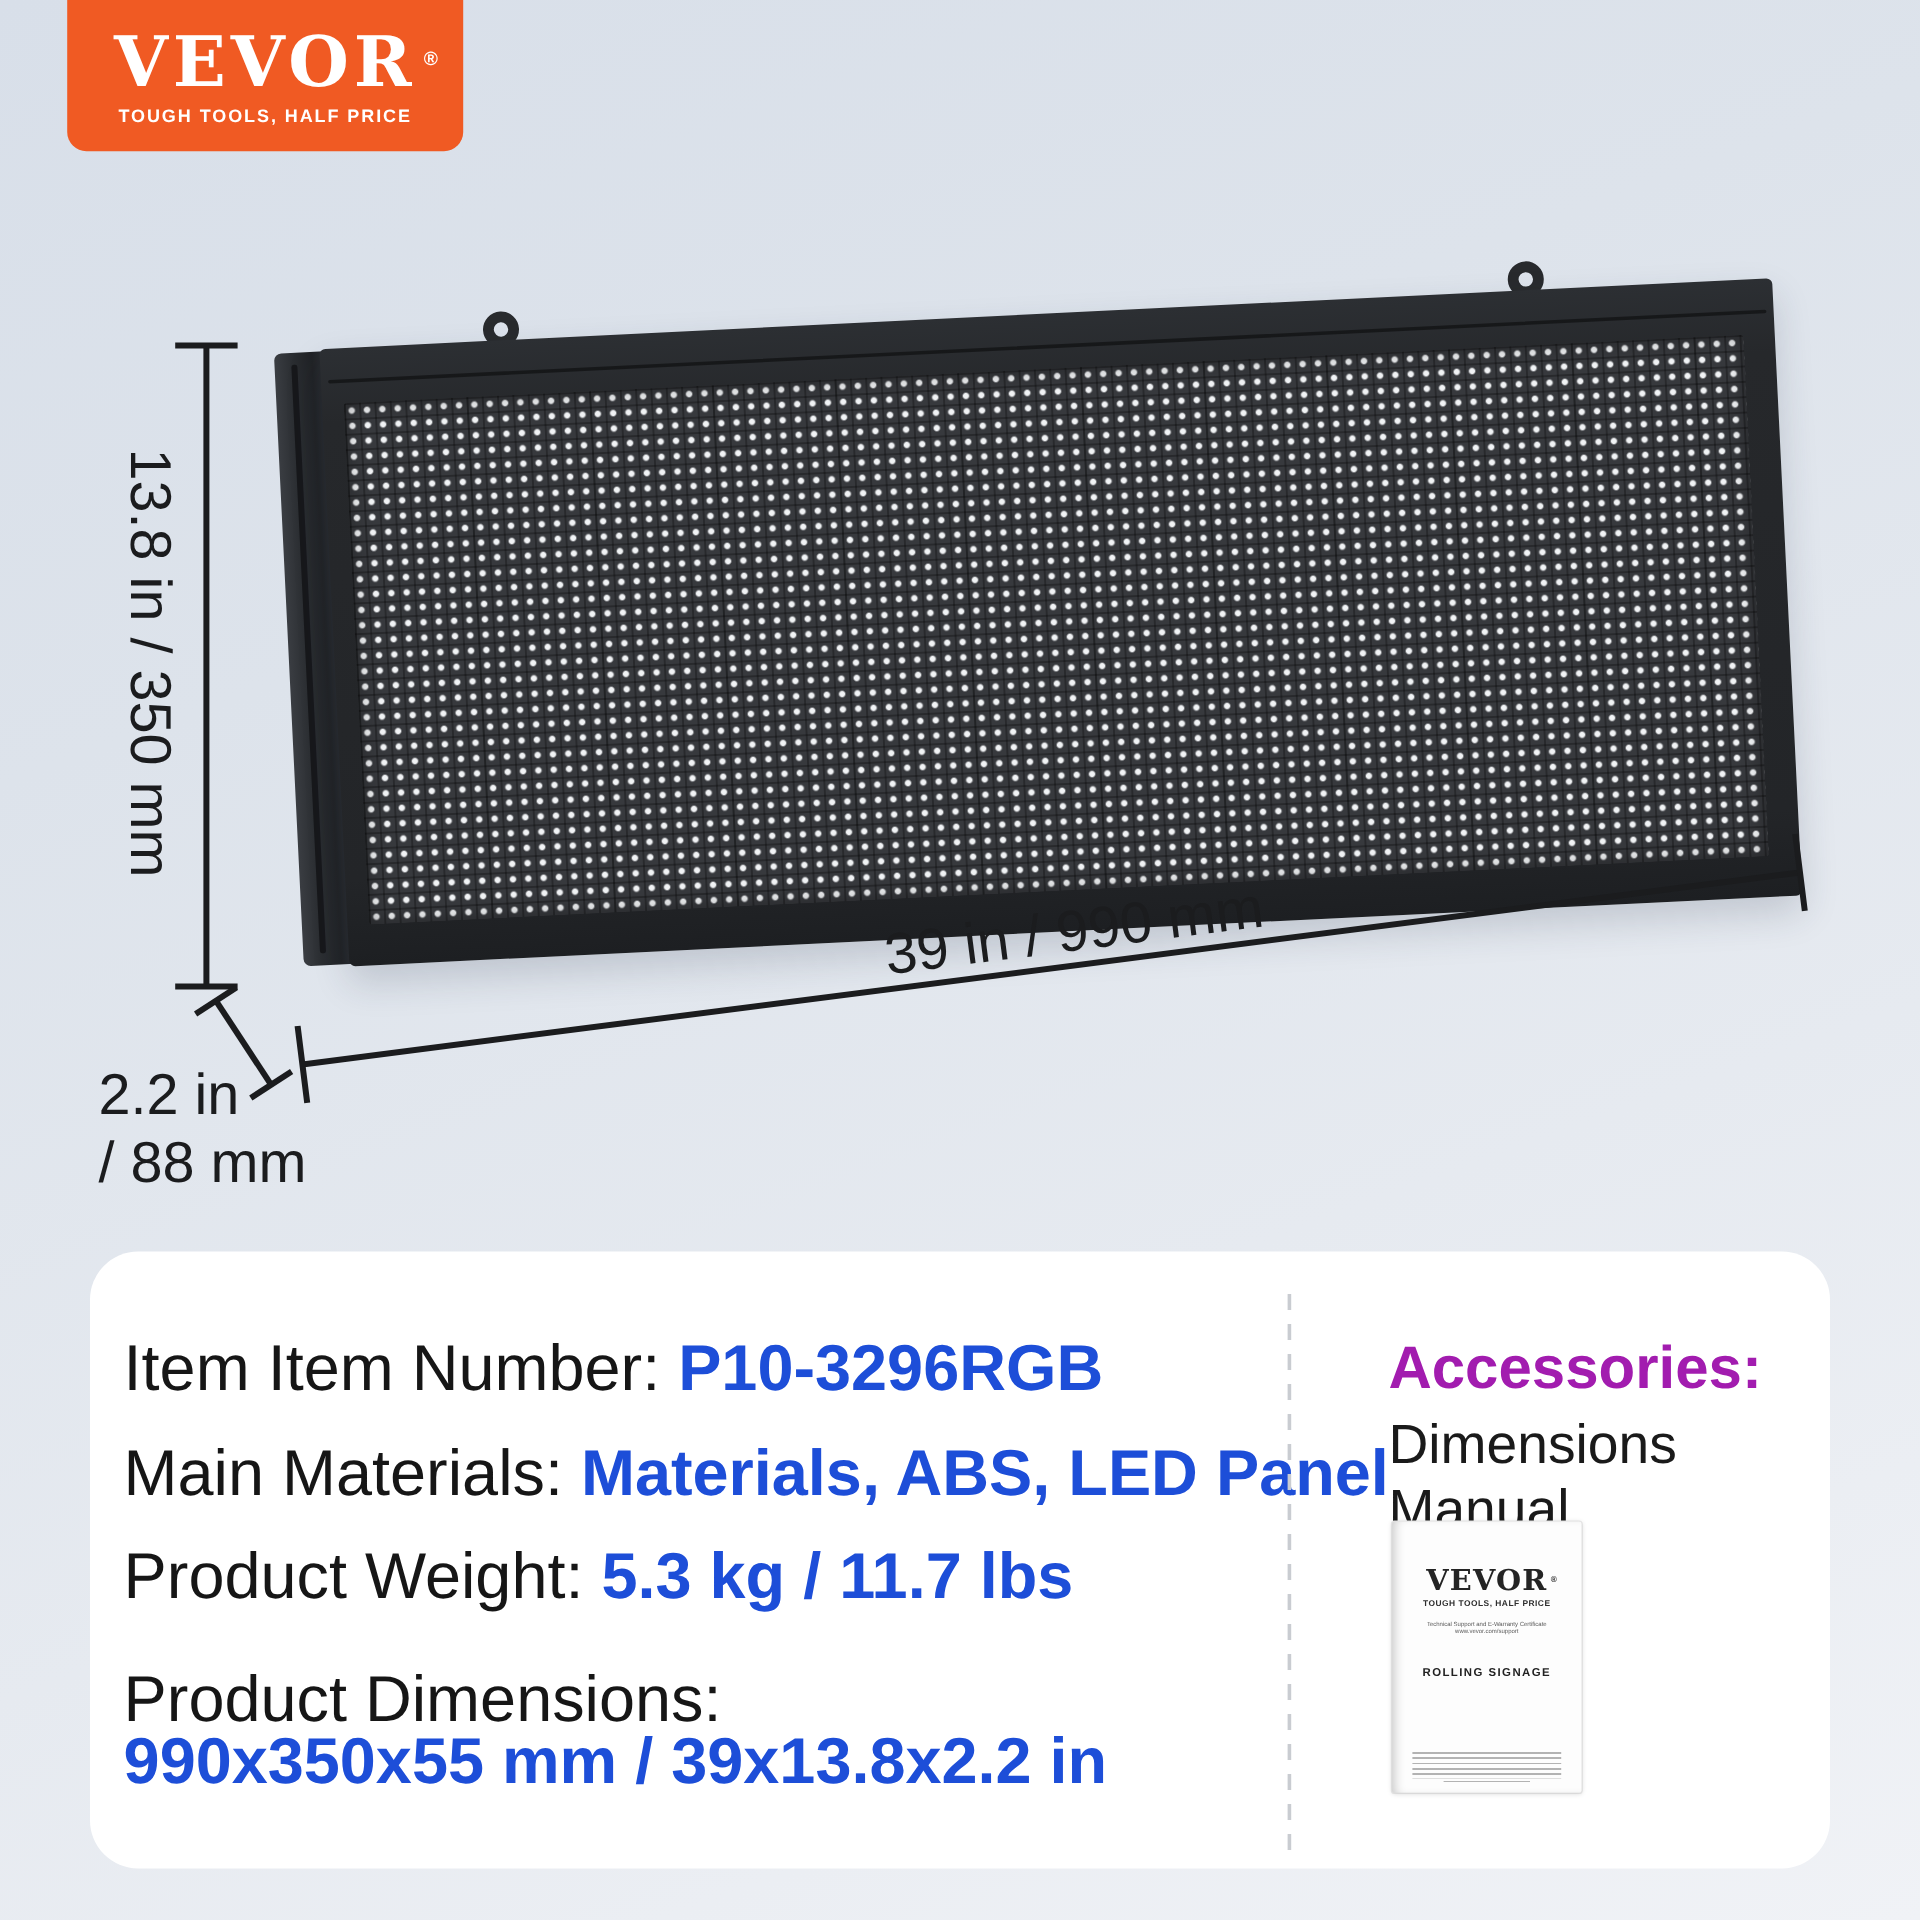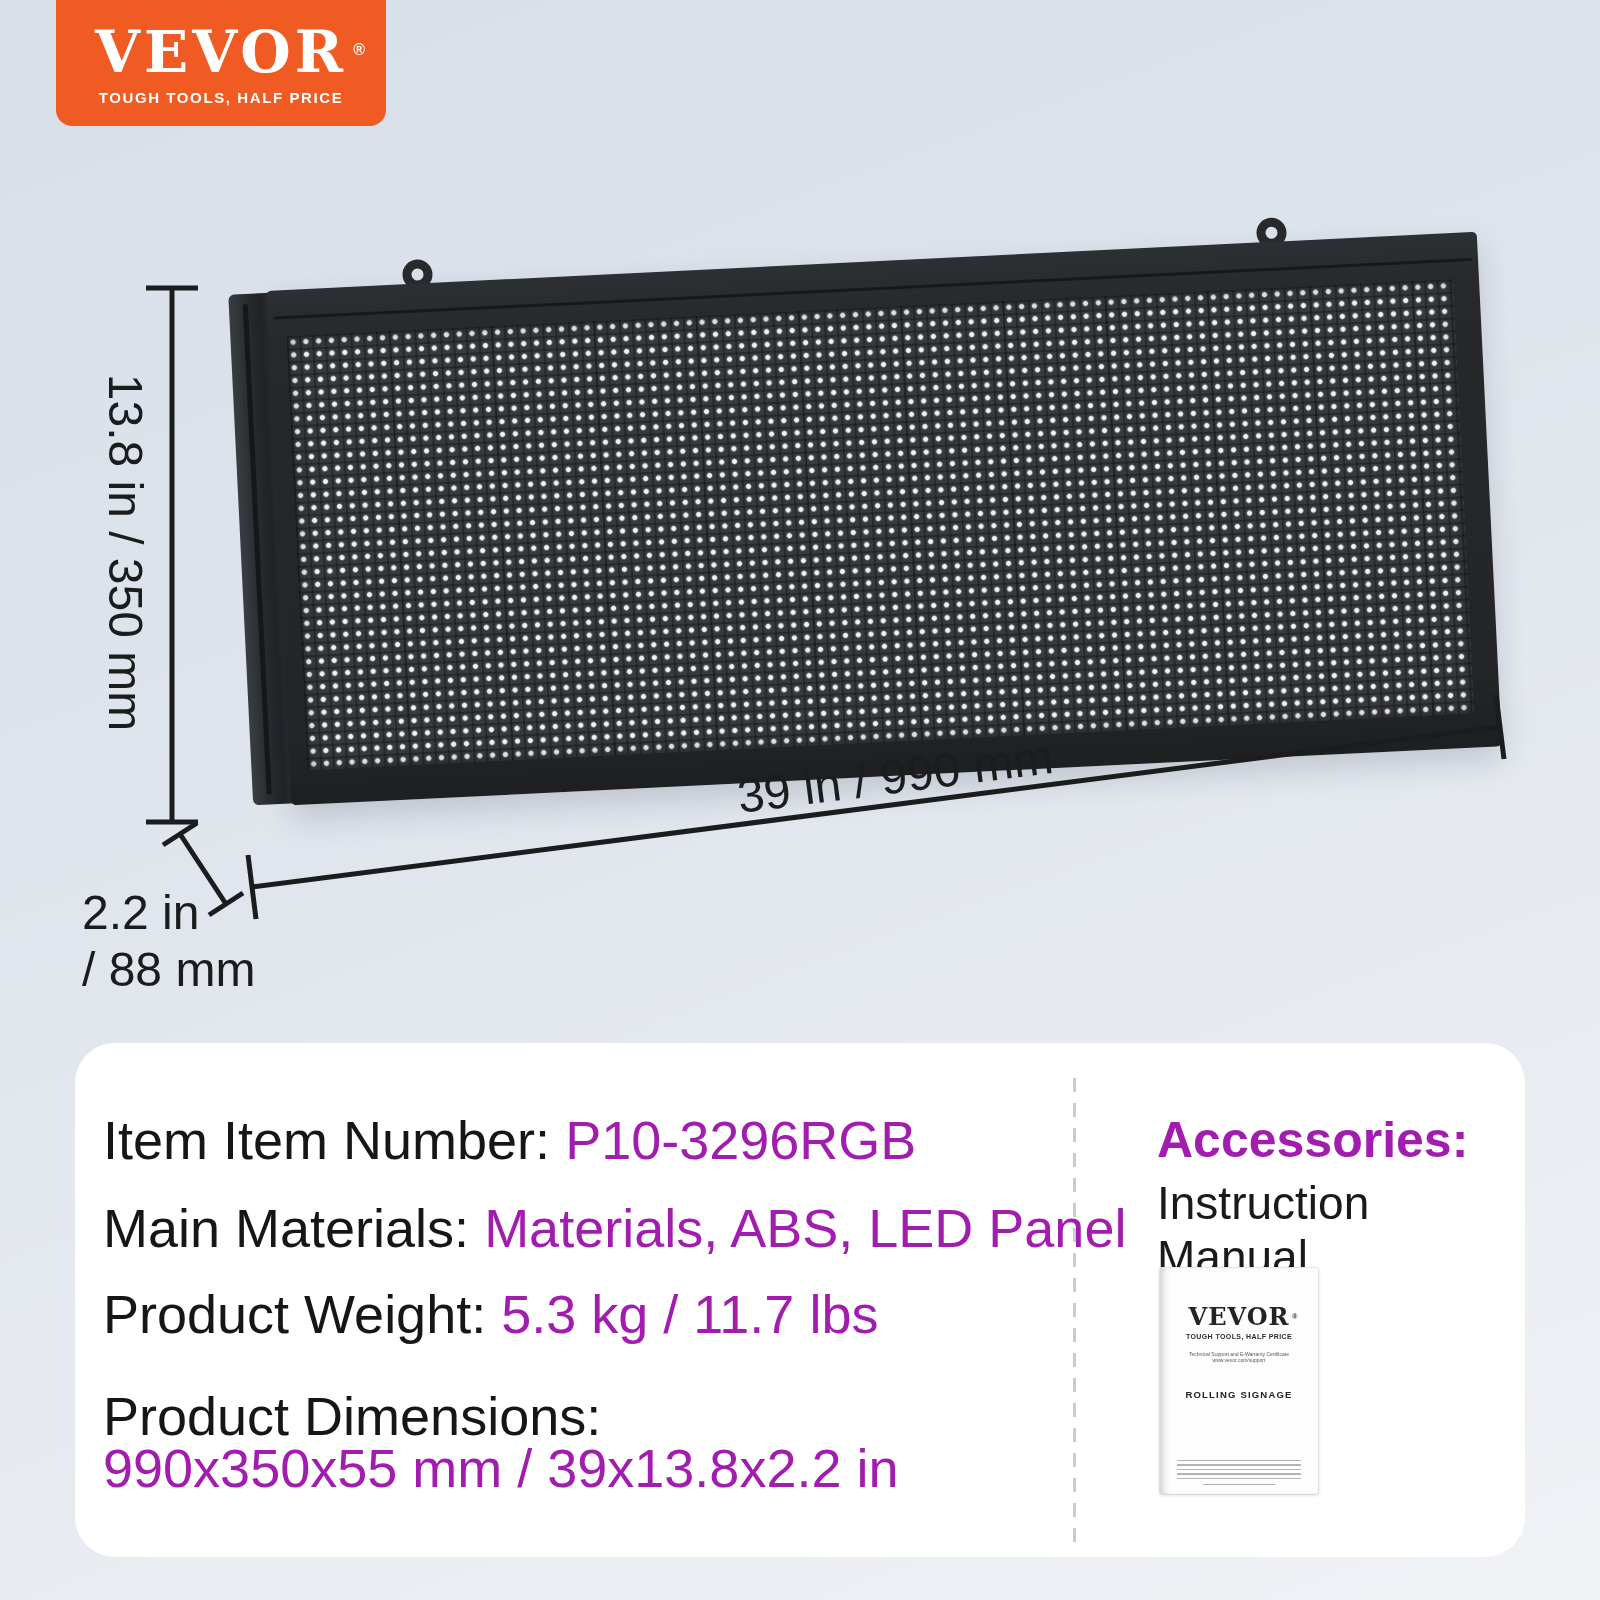--- a/index.html
+++ b/index.html
@@ -80,21 +80,21 @@
     transform:rotate(-7.3deg);
   }
   .dim-depth{left:82px;top:858px;text-align:left;white-space:normal;width:260px;margin-top:26px;}
 
   
   .card{
     position:absolute;left:75px;top:1043px;width:1450px;height:514px;
     background:#ffffff;border-radius:40px;
   }
   .spec-row{position:absolute;left:28px;font-size:54px;line-height:60px;color:#161616;white-space:nowrap;}
-  .spec-row .spec-value{color:#a21caf;font-weight:normal;}
+  .spec-row .spec-value{color:#1d4ed8;font-weight:bold;}
   .divider{
     position:absolute;left:998px;top:35px;width:3px;height:468px;
     background:repeating-linear-gradient(to bottom,#c9ccd1 0 14px,rgba(0,0,0,0) 14px 25px);
   }
   .acc-heading{position:absolute;left:1082px;top:68px;font-size:50px;line-height:58px;font-weight:bold;color:#a21caf;}
   .acc-item{position:absolute;left:1082px;top:133px;font-size:46px;line-height:54px;color:#1a1a1a;}
 
   
   .manual{
     position:absolute;left:1085px;top:225px;width:158px;height:226px;
@@ -182,21 +182,21 @@
   <div class="spec-row" style="top:323px;margin-top:20px;">
     <span class="spec-label">Product Dimensions:</span><span class="spec-value"></span>
   </div>
   <div class="spec-row" style="top:395px;">
     <span class="spec-label"></span><span class="spec-value">990x350x55 mm / 39x13.8x2.2 in</span>
   </div>
 
   <div class="divider"></div>
 
   <div class="acc-heading">Accessories:</div>
-  <div class="acc-item">Instruction Manual</div>
+  <div class="acc-item">Dimensions Manual</div>
 
   <div class="manual">
     <div class="manual-logo">
       <span>VEVOR</span><span class="manual-reg">®</span>
     </div>
     <div class="manual-tagline">TOUGH TOOLS, HALF PRICE</div>
     <div class="manual-support">Technical Support and E-Warranty Certificate www.vevor.com/support</div>
     <div class="manual-title">ROLLING SIGNAGE</div>
     <div class="manual-fineprint"></div>
     <div class="manual-fineprint-last"></div>

